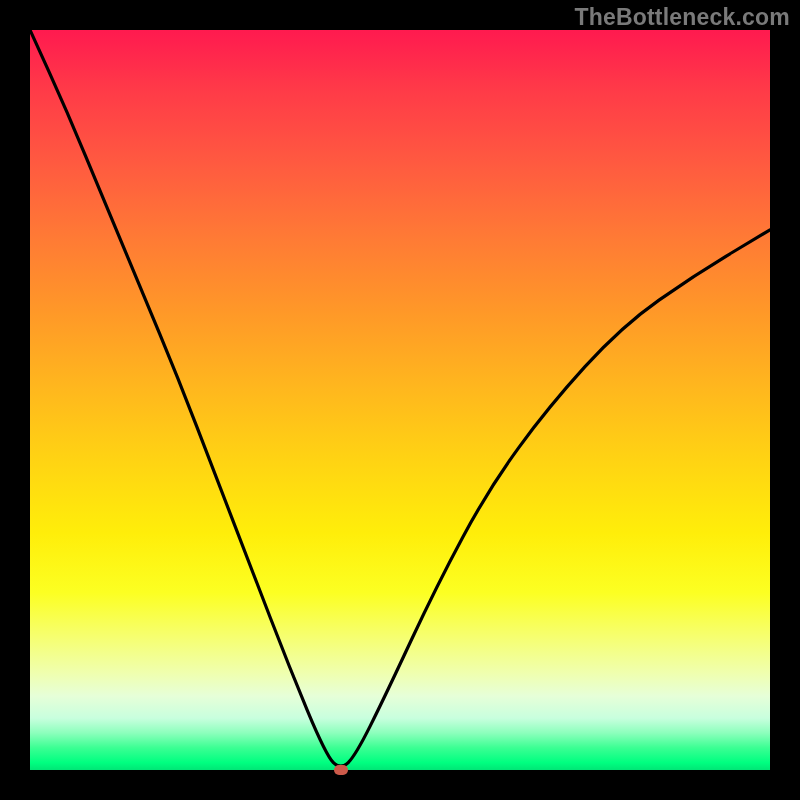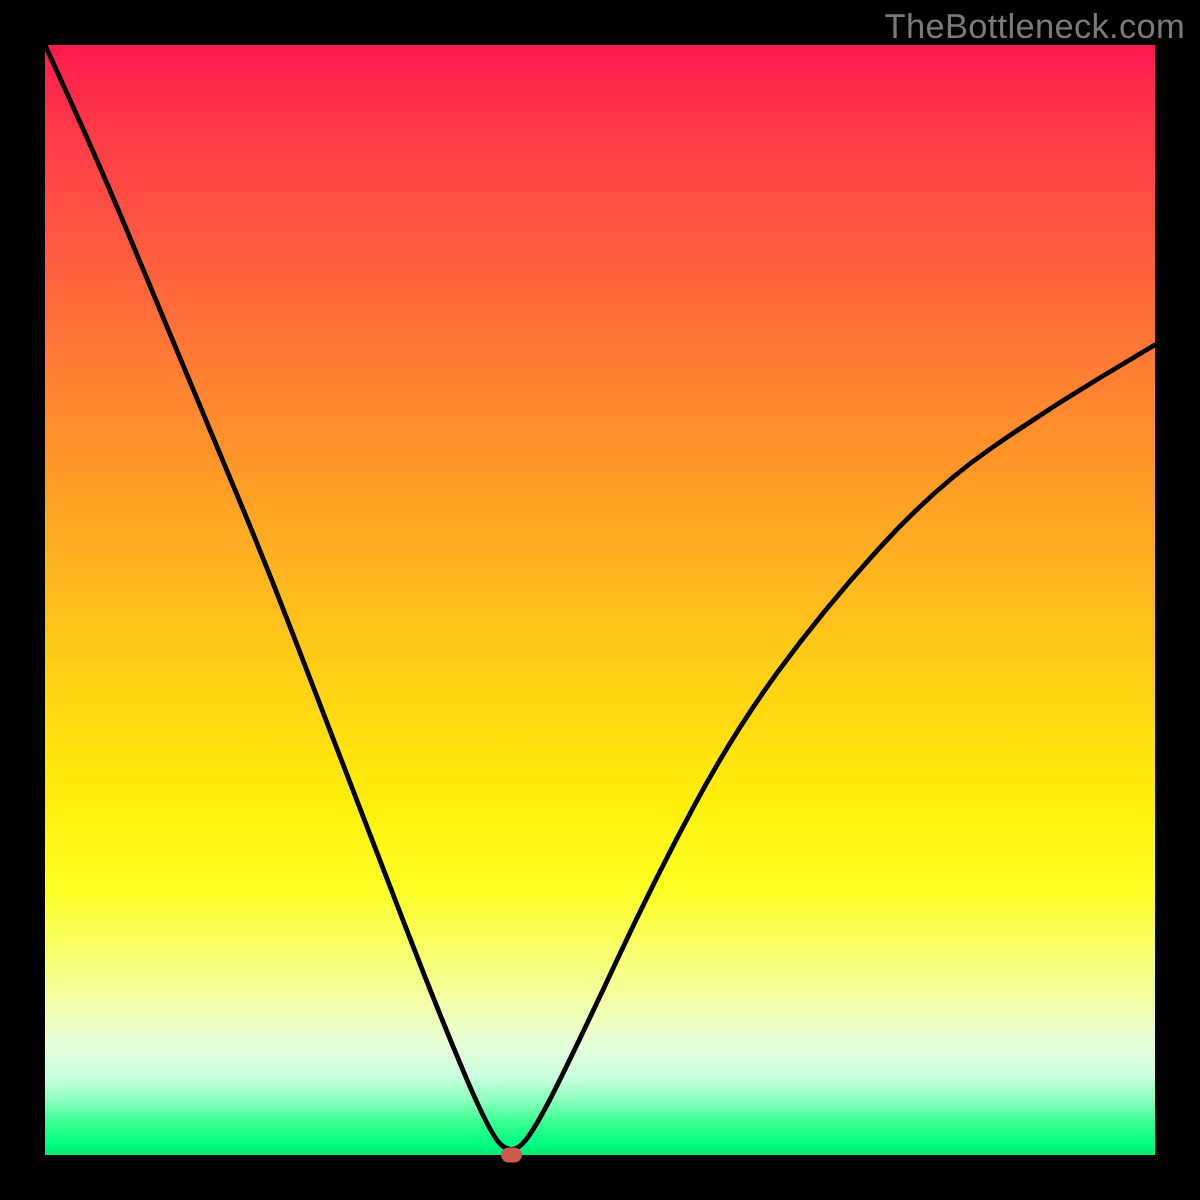--- a/index.html
+++ b/index.html
@@ -49,21 +49,21 @@
     top: 0;
     width: 740px;
     height: 740px;
   }
   .watermark {
     position: absolute;
     top: 4px;
     right: 10px;
     color: #7a7a7a;
     font-size: 23px;
-    font-weight: 400;
+    font-weight: 700;
     letter-spacing: 0.2px;
     user-select: none;
   }
   .marker {
     position: absolute;
     width: 14px;
     height: 10px;
     background: #cc5a4a;
     border-radius: 5px;
     transform: translate(-50%, -50%);

